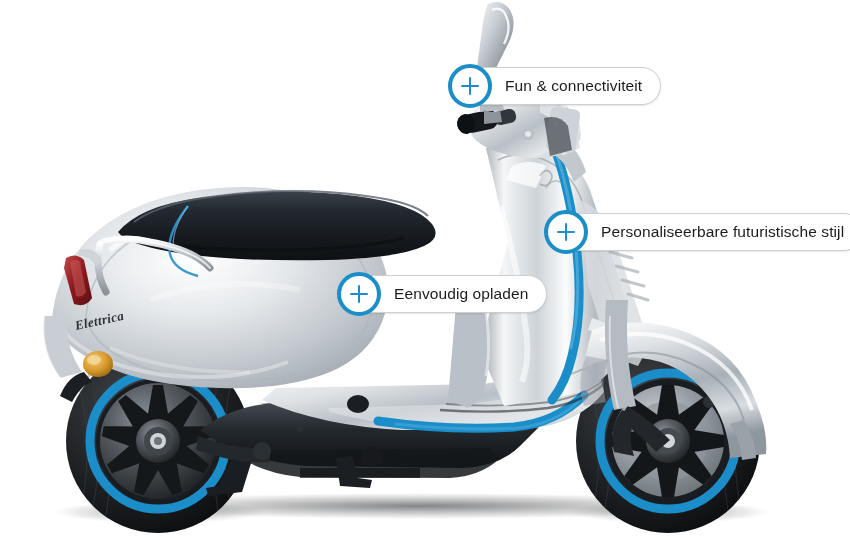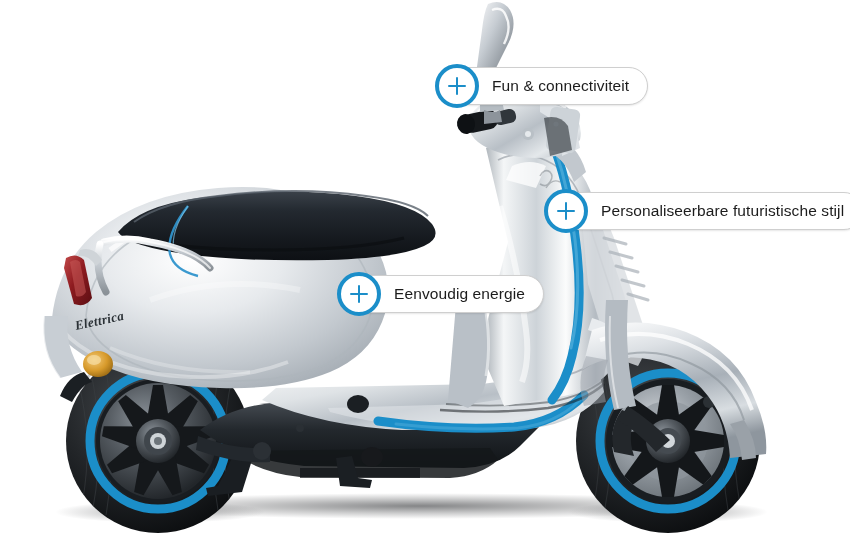--- a/index.html
+++ b/index.html
@@ -88,22 +88,22 @@
   .hs-circle::after {
     top: 50%;
     left: 9px;
     height: 2.4px;
     width: 18px;
     margin-top: -1.2px;
     border-radius: 1px;
   }
 
   
-  #hs-0 { left: 435px; top: 63px; text-align: center; }
-  #hs-1 { left: 544px; top: 188px; }
+  #hs-0 { left: 448px; top: 63px; text-align: center; }
+  #hs-1 { left: 544px; top: 209px; }
   #hs-2 { left: 337px; top: 271px; }
   #hs-3 { left: 177px; top: 331px; }
 </style>
 </head>
 <body>
 
 <div id="stage">
 
   <svg id="scooter" viewBox="0 0 850 556" xmlns="http://www.w3.org/2000/svg">
     <defs>
@@ -457,19 +457,19 @@
 
   <div class="hotspot" id="hs-1">
     <div class="hs-pill">
       <span class="hs-label">Personaliseerbare futuristische stijl</span>
     </div>
     <div class="hs-circle"></div>
   </div>
 
   <div class="hotspot" id="hs-2">
     <div class="hs-pill">
-      <span class="hs-label">Eenvoudig energie</span>
+      <span class="hs-label">Eenvoudig opladen</span>
     </div>
     <div class="hs-circle"></div>
   </div>
 
 
 </div>
 
 </body></html>

